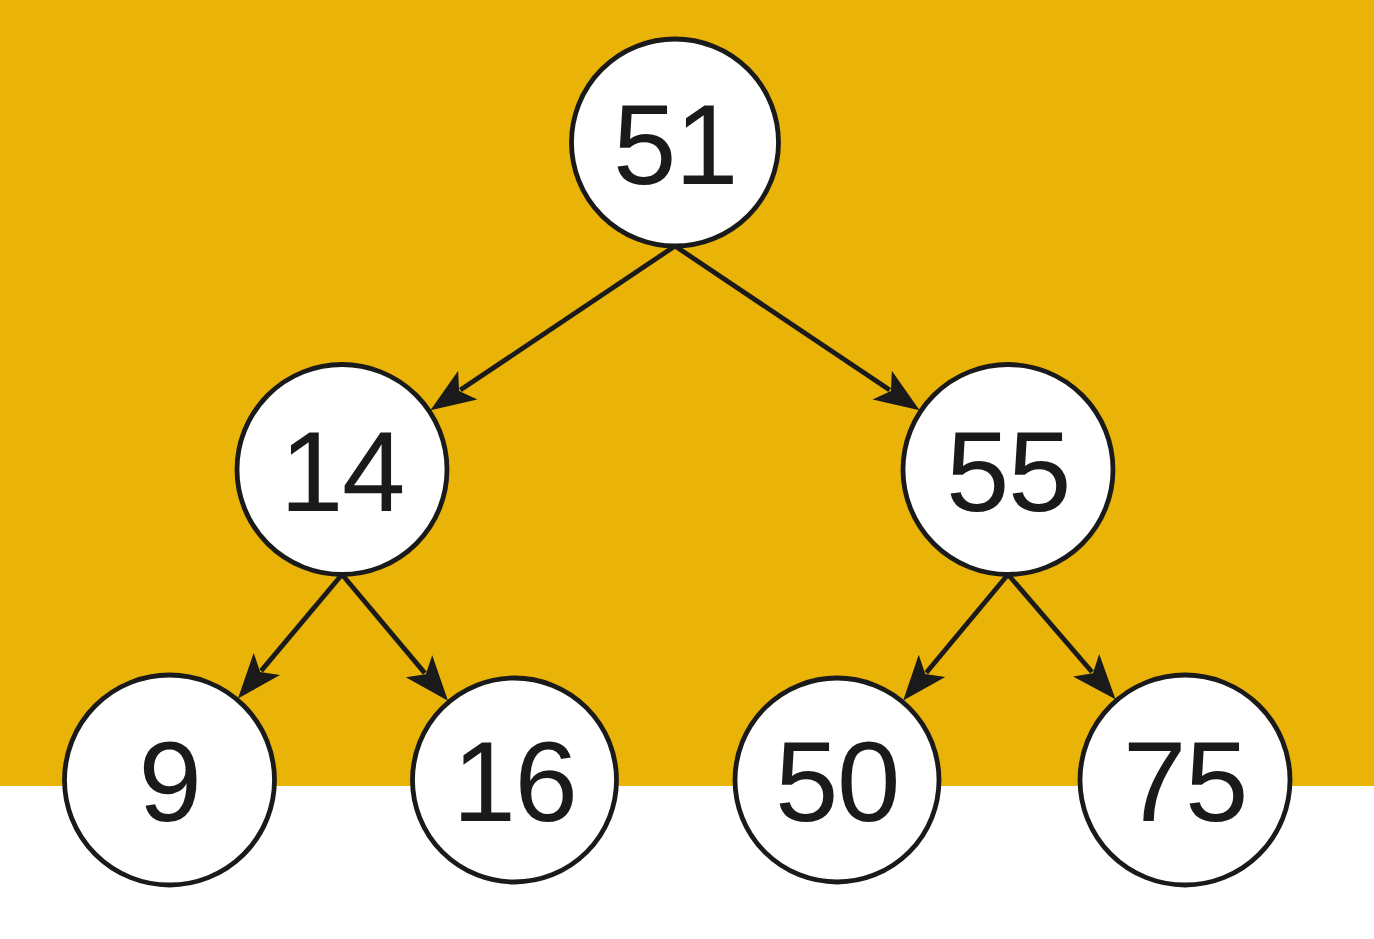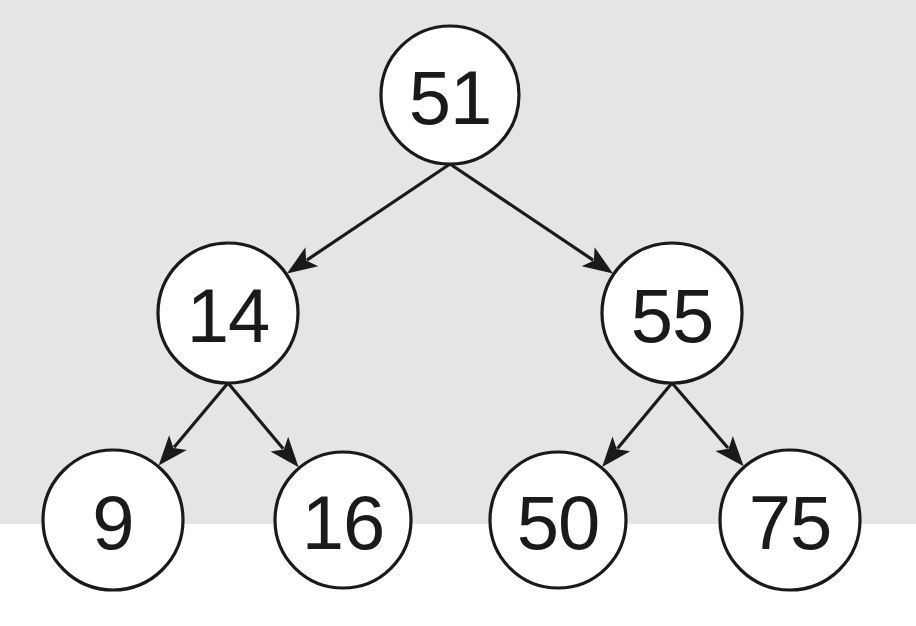--- a/index.html
+++ b/index.html
@@ -10,21 +10,21 @@
   body {
     width: 916px;
     height: 626px;
     overflow: hidden;
     font-family: "Liberation Sans", sans-serif;
   }
   #diagram-root {
     position: relative;
     width: 916px;
     height: 524px;
-    background: #e5e5e5;
+    background: #eab308;
   }
   #tree-svg {
     position: absolute;
     top: 0;
     left: 0;
     width: 916px;
     height: 626px;
     display: block;
   }
   .node-circle {

